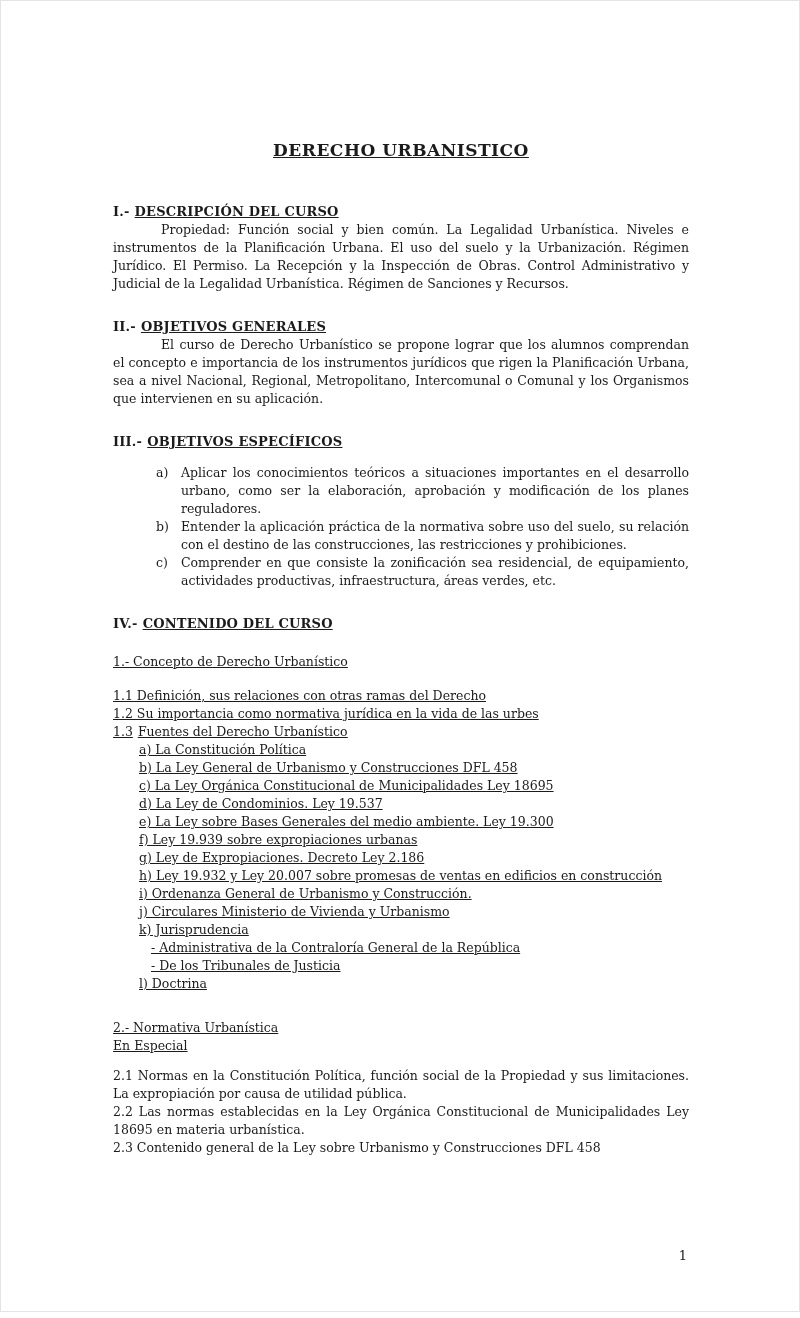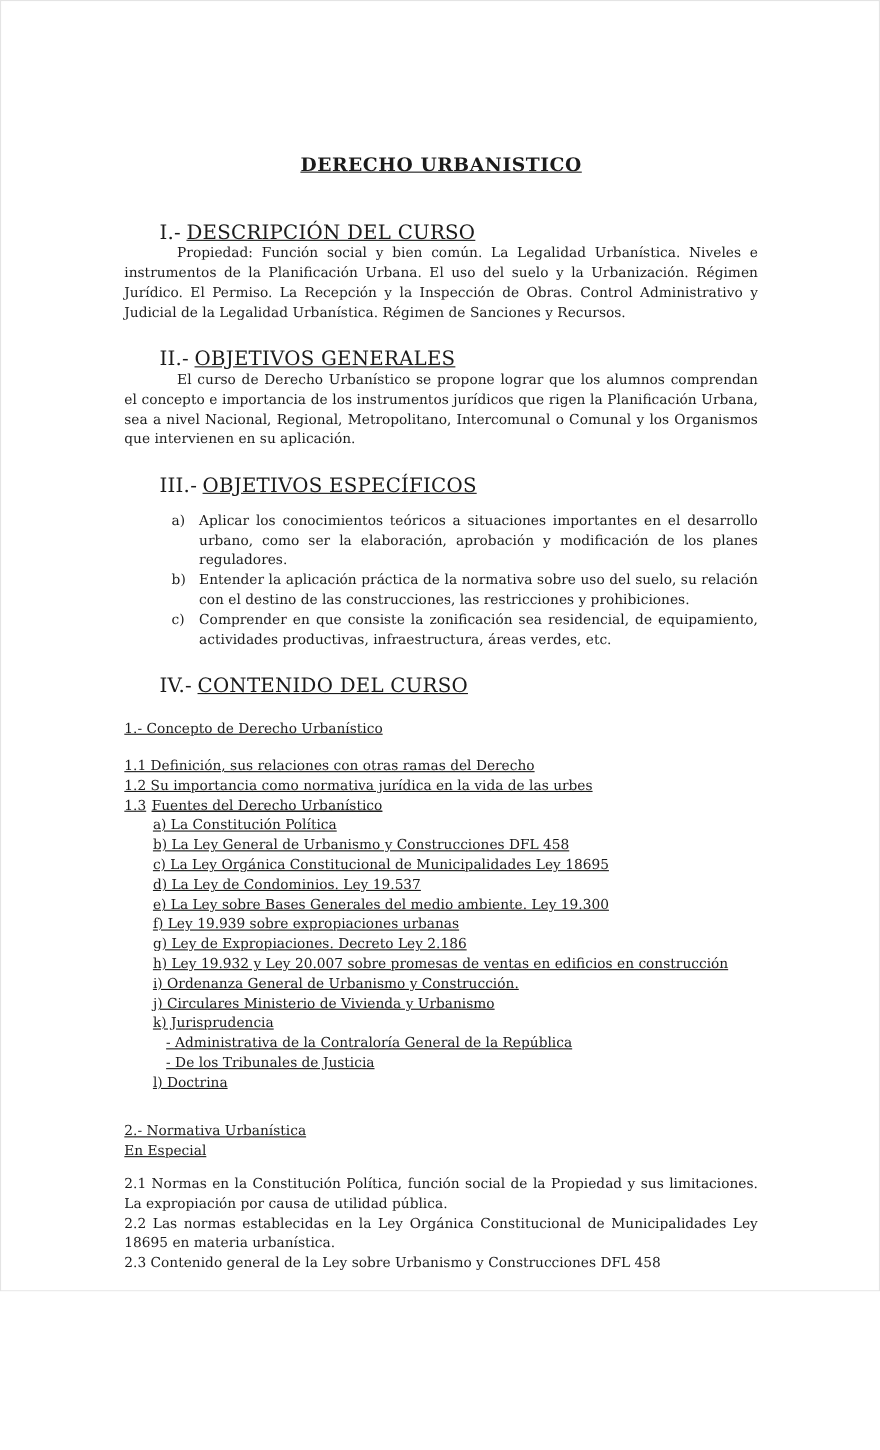--- a/index.html
+++ b/index.html
@@ -1,44 +1,43 @@
 <!DOCTYPE html>
 <html><head>
 <meta charset="utf-8">
 <style>
   * { margin: 0; padding: 0; box-sizing: border-box; }
   html, body { background: #ffffff; }
   .page {
     position: relative;
     width: 800px;
-    height: 1174px;
+    height: 1312px;
     margin: 0 auto;
     background: #ffffff;
     border: 1px solid #e4e4e4;
     padding: 138px 110px 0 112px;
     font-family: "DejaVu Serif", "Liberation Serif", serif;
     font-size: 12.5px;
     line-height: 18px;
     color: #1b1b1b;
     overflow: hidden;
   }
   .doc-title {
     text-align: center;
     font-size: 17px;
     line-height: 22px;
     font-weight: bold;
     letter-spacing: 0.5px;
     text-decoration: underline;
   }
   .sec-heading {
     margin-top: 25px;
-    font-size: 18px;
-    font-weight: normal;
+    font-size: 13px;
+    font-weight: bold;
     letter-spacing: 0.2px;
-    margin-left: 32px;
   }
   .sec-heading .hnum { margin-right: 5px; }
   .sec-heading .hu { text-decoration: underline; }
   .first-heading { margin-top: 42px; }
   .body-para {
     text-align: justify;
     text-indent: 48px;
   }
   .obj-list { margin-top: 13px; }
   .obj-item { position: relative; padding-left: 68px; text-align: justify; }

